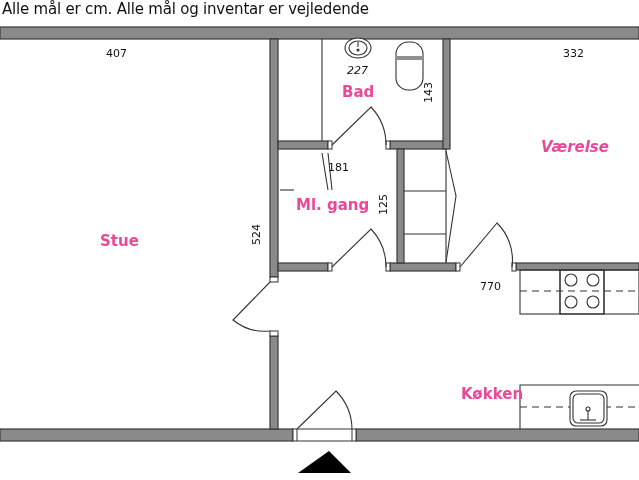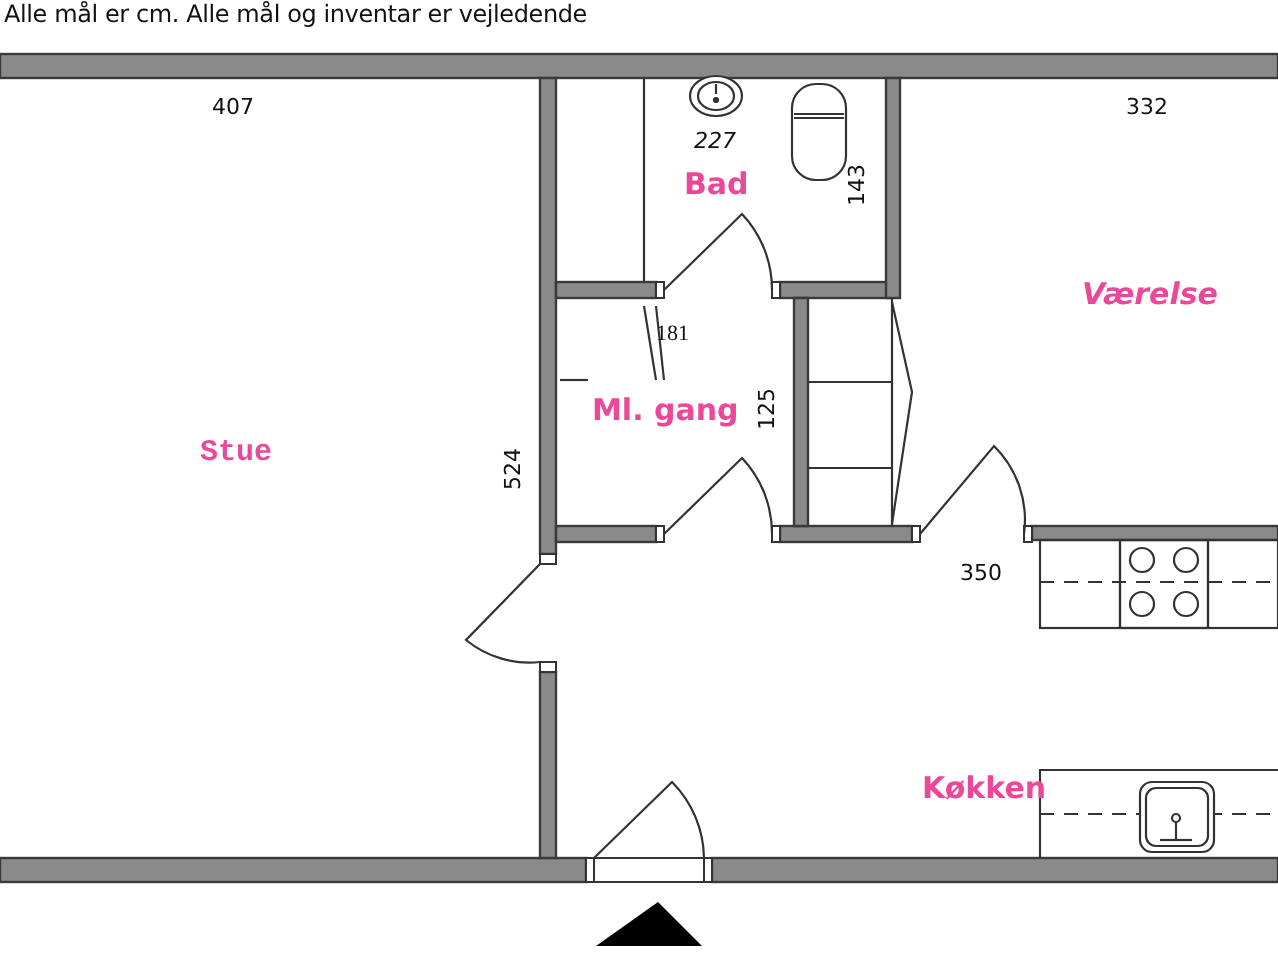--- a/index.html
+++ b/index.html
@@ -1,17 +1,17 @@
 <!DOCTYPE html>
 <html><head>
 <meta charset="utf-8">
 <style>
   html,body{margin:0;padding:0;background:#fff;}
   body{width:639px;height:480px;position:relative;overflow:hidden;font-family:"DejaVu Sans",sans-serif;}
-  .note{position:absolute;left:2px;top:0px;font-size:12px;color:#111;white-space:nowrap;letter-spacing:-0.2px;}
+  .note{position:absolute;left:2px;top:0px;font-size:15px;color:#111;white-space:nowrap;letter-spacing:-0.2px;}
   svg{position:absolute;left:0;top:0;}
   .lbl{position:absolute;font-weight:bold;color:#ec4899;white-space:nowrap;}
   .room{font-size:15px;}
   .dim{position:absolute;font-size:11px;color:#111;white-space:nowrap;}
   .rot{transform:rotate(-90deg);transform-origin:center center;}
 </style>
 </head>
 <body>
 
 <div class="note">Alle mål er cm. Alle mål og inventar er vejledende</div>
@@ -114,26 +114,26 @@
 
   <g fill="#fff" stroke="#333" stroke-width="1.1">
     <rect x="396" y="42" width="27" height="48" rx="12"></rect>
     <line x1="397" y1="57" x2="422" y2="57"></line>
     <line x1="397" y1="59" x2="422" y2="59"></line>
   </g>
 
   <polygon points="298,473 329,451 351,473" fill="#000"></polygon>
 </svg>
 
-<div class="lbl room" style="left:100px;top:218px;font-family:Liberation Mono, monospace;">Stue</div>
+<div class="lbl room" style="left:100px;top:232px;">Stue</div>
 <div class="lbl room" style="left:342px;top:83px;">Bad</div>
 <div class="lbl room" style="left:296px;top:196px;">Ml. gang</div>
 <div class="lbl room" style="left:541px;top:138px;font-style:italic;">Værelse</div>
 <div class="lbl room" style="left:461px;top:341px;margin-top:44px;">Køkken</div>
 
 <div class="dim" style="left:106px;top:47px;">407</div>
 <div class="dim" style="left:563px;top:47px;">332</div>
 <div class="dim" style="left:347px;top:64px;font-style:italic;">227</div>
-<div class="dim" style="left:328px;top:161px;font-family:Liberation Serif, serif;">181</div>
-<div class="dim" style="left:480px;top:280px;">350</div>
+<div class="dim" style="left:328px;top:161px;">181</div>
+<div class="dim" style="left:480px;top:280px;">770</div>
 <div class="dim rot" style="left:418px;top:86px;">143</div>
 <div class="dim rot" style="left:373px;top:198px;">125</div>
 <div class="dim rot" style="left:246px;top:228px;">524</div>
 
 </body></html>

